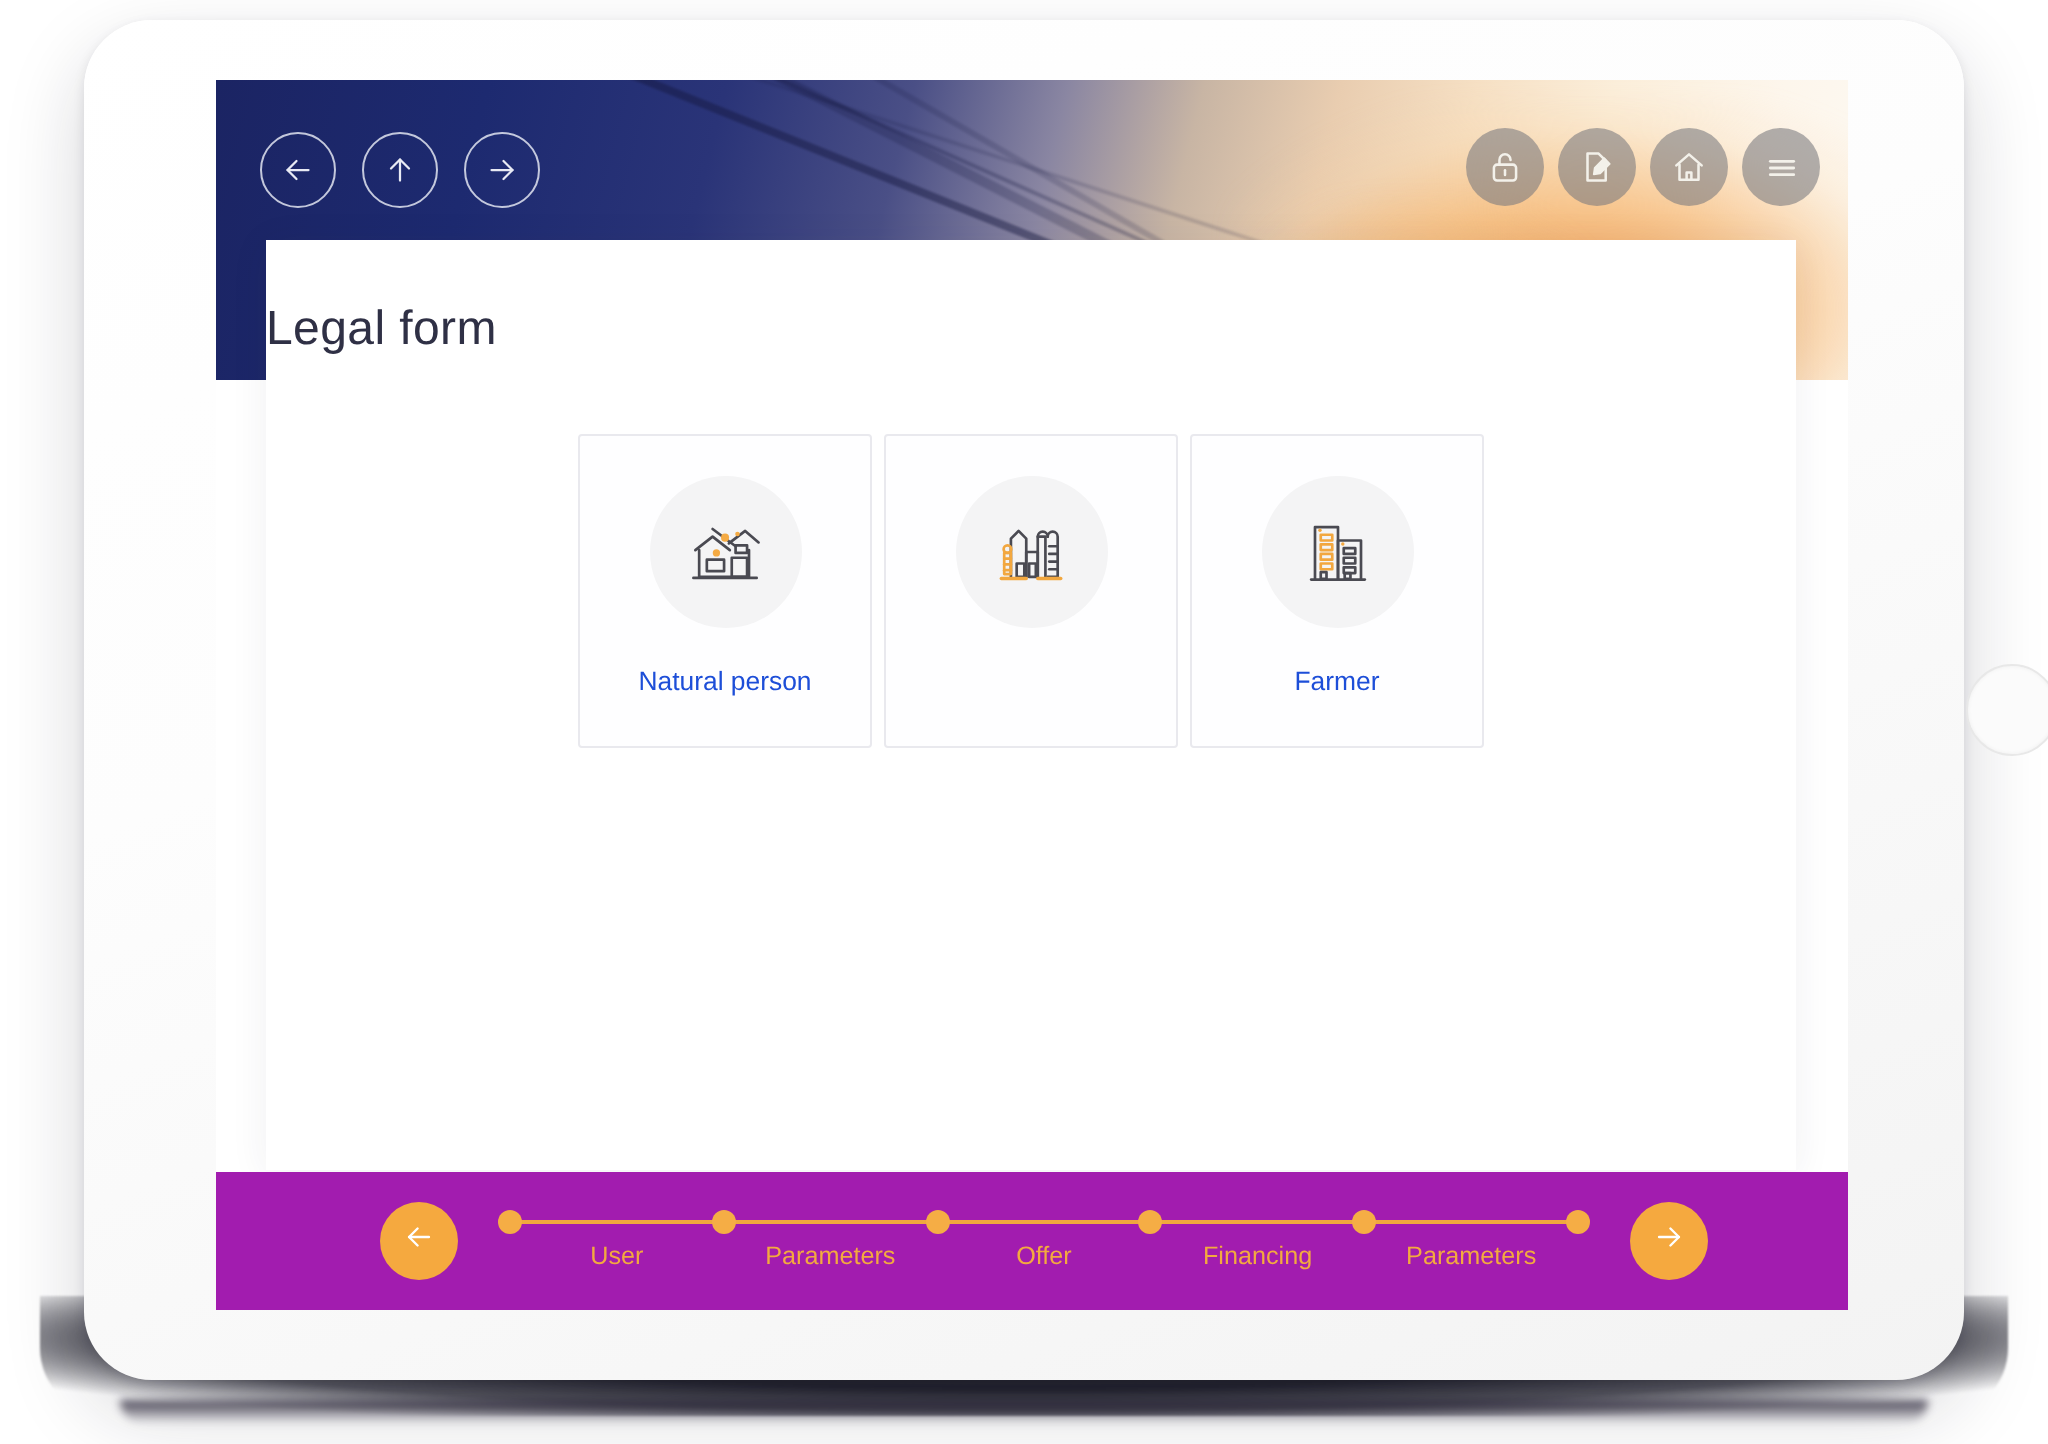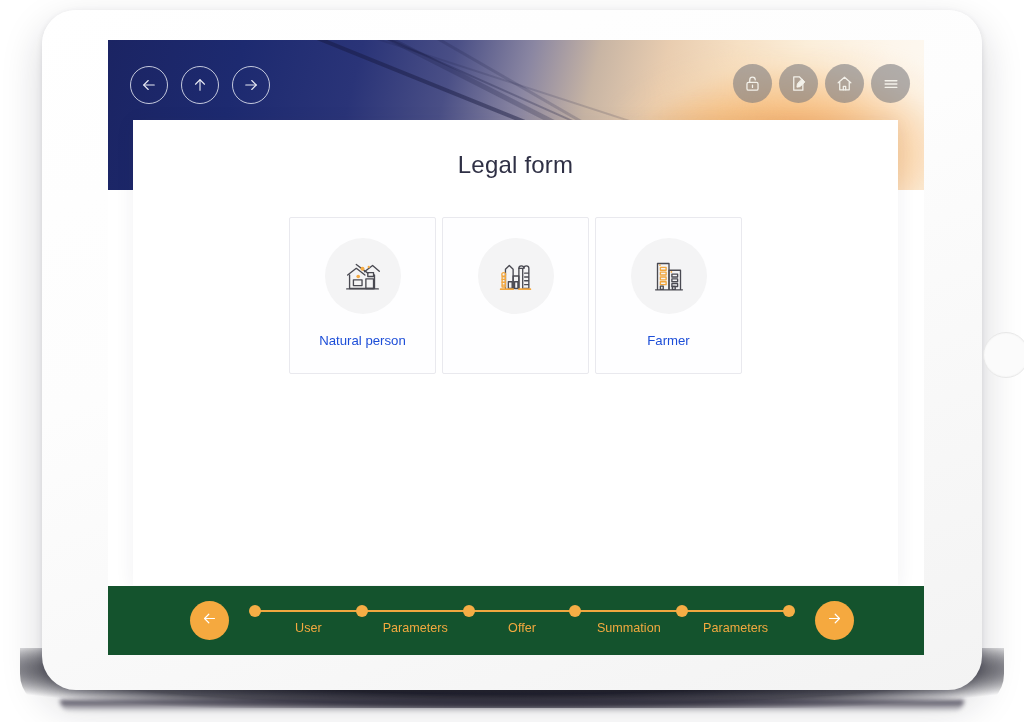--- a/index.html
+++ b/index.html
@@ -189,21 +189,20 @@
     left: 25px;
     top: 80px;
     width: 765px;
     height: 465px;
     background: #ffffff;
     box-shadow: 0 2px 18px rgba(40,40,70,0.07);
   }
 
   .page-title {
     margin-top: 31px;
-    text-align: center;
     font-size: 24px;
     font-weight: 400;
     color: #2f3045;
     letter-spacing: .2px;
   }
 
   
   .cards {
     display: flex;
     justify-content: center;
@@ -241,21 +240,21 @@
     padding: 0 8px;
   }
 
   
   .footer {
     position: absolute;
     left: 0;
     bottom: 0;
     width: 816px;
     height: 69px;
-    background: #14532d;
+    background: #a21caf;
     display: flex;
     align-items: center;
   }
   .round-btn {
     width: 39px;
     height: 39px;
     border-radius: 50%;
     background: #f5a93f;
     display: flex;
     align-items: center;
@@ -483,21 +482,21 @@
         <div id="stepper-nodes">
             <div class="step-dot" style="left: 0%;"></div>
             <div class="step-dot" style="left: 20%;"></div>
             <div class="step-dot" style="left: 40%;"></div>
             <div class="step-dot" style="left: 60%;"></div>
             <div class="step-dot" style="left: 80%;"></div>
             <div class="step-dot" style="left: 100%;"></div>
             <div class="step-label" style="left: 10%;">User</div>
             <div class="step-label" style="left: 30%;">Parameters</div>
             <div class="step-label" style="left: 50%;">Offer</div>
-            <div class="step-label" style="left: 70%;">Summation</div>
+            <div class="step-label" style="left: 70%;">Financing</div>
             <div class="step-label" style="left: 90%;">Parameters</div>
           </div>
       </div>
 
       <div class="round-btn next">
         <span>
           <svg width="17" height="17" viewBox="0 0 24 24" fill="none" stroke="#ffffff" stroke-width="1.7" stroke-linecap="round" stroke-linejoin="round">
             <line x1="5" y1="12" x2="19" y2="12"></line>
             <polyline points="13,6 19,12 13,18"></polyline>
           </svg>

